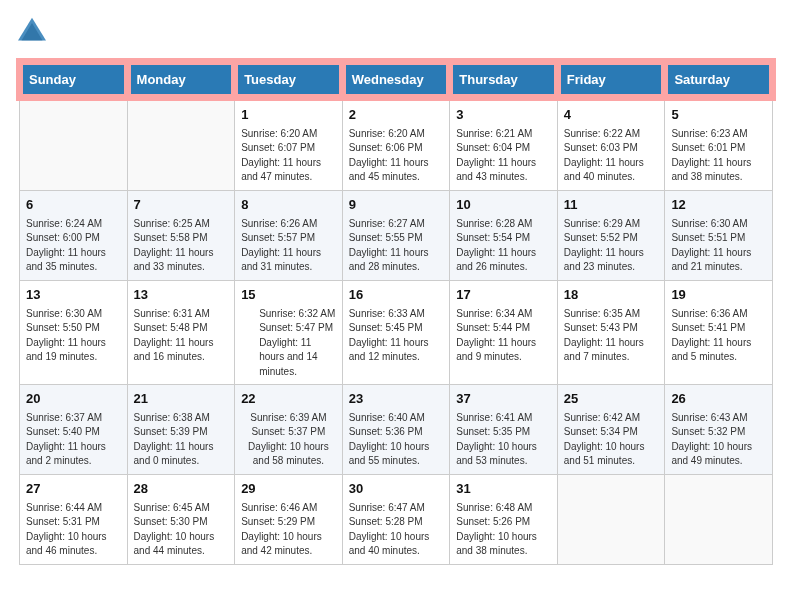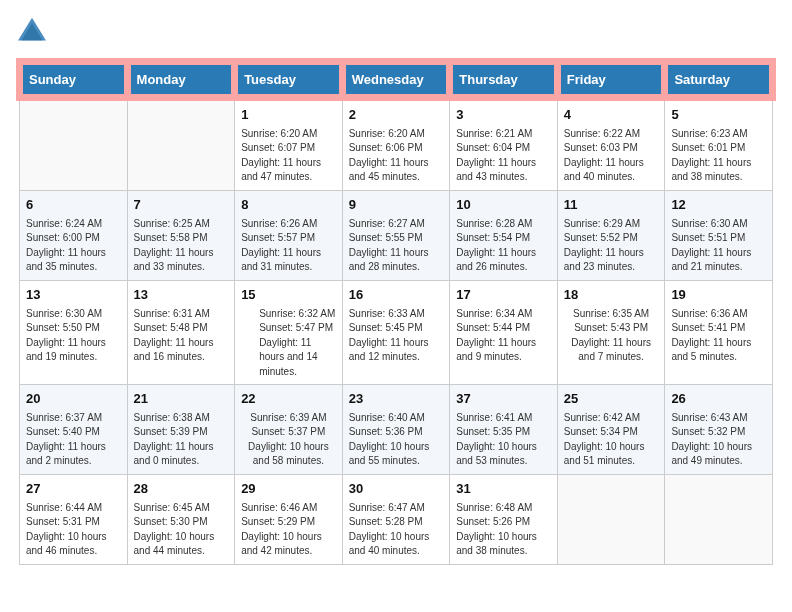--- a/index.html
+++ b/index.html
@@ -221,21 +221,21 @@
 Daylight: 11 hours and 12 minutes.</div>
         </td>
         <td>
           <span class="day-num">17</span>
           <div class="day-info" style="white-space: pre-line;">Sunrise: 6:34 AM
 Sunset: 5:44 PM
 Daylight: 11 hours and 9 minutes.</div>
         </td>
         <td>
           <span class="day-num">18</span>
-          <div class="day-info" style="white-space: pre-line; text-align: center;">Sunrise: 6:35 AM
+          <div class="day-info" style="white-space: pre-line;">Sunrise: 6:35 AM
 Sunset: 5:43 PM
 Daylight: 11 hours and 7 minutes.</div>
         </td>
         <td>
           <span class="day-num">19</span>
           <div class="day-info" style="white-space: pre-line;">Sunrise: 6:36 AM
 Sunset: 5:41 PM
 Daylight: 11 hours and 5 minutes.</div>
         </td>
       </tr>

